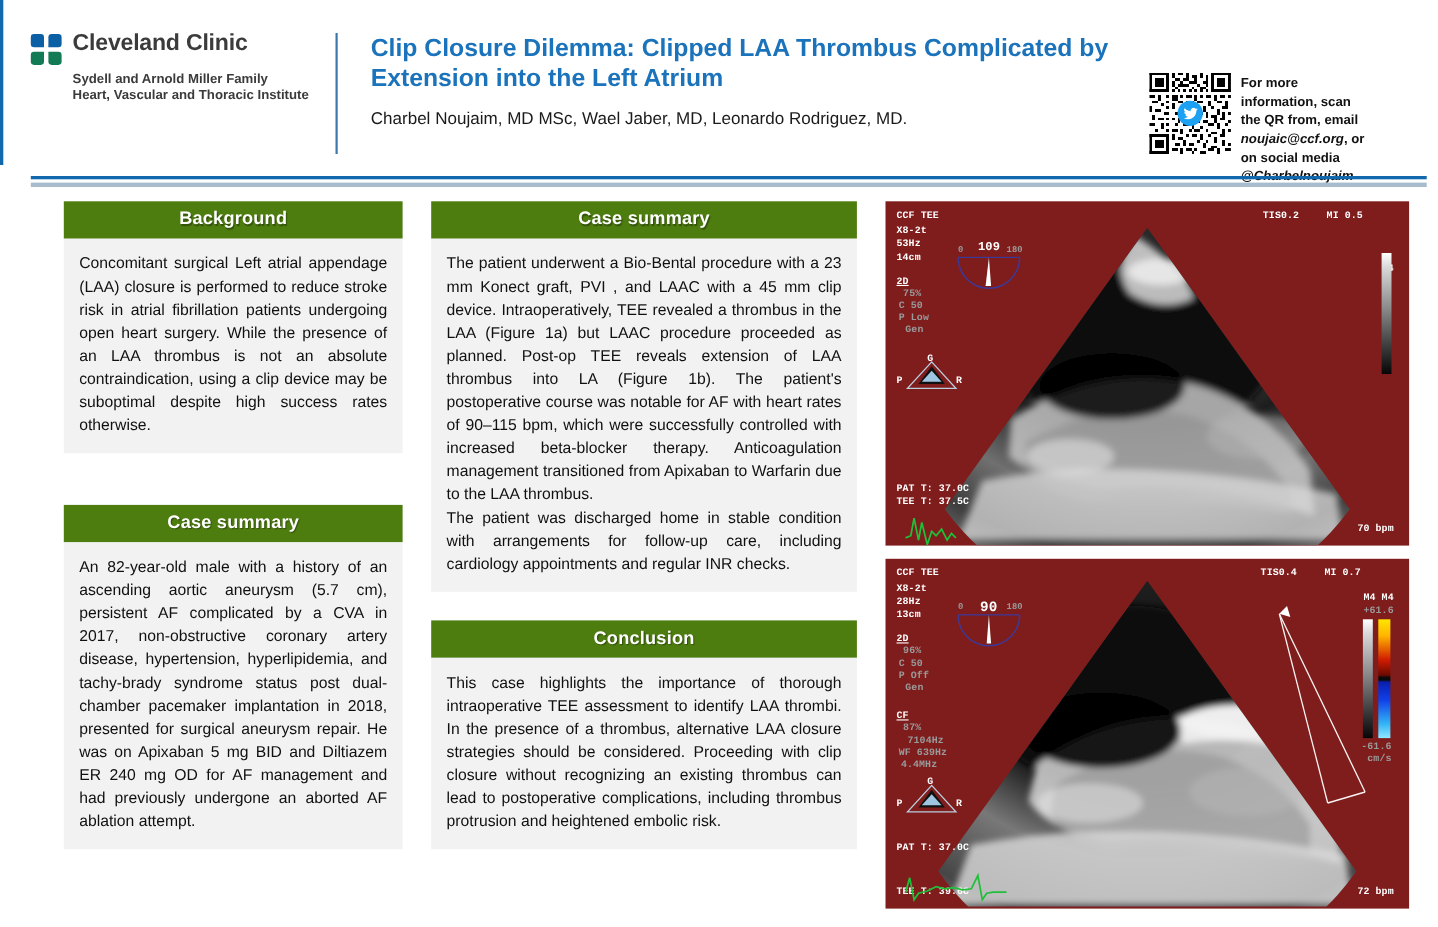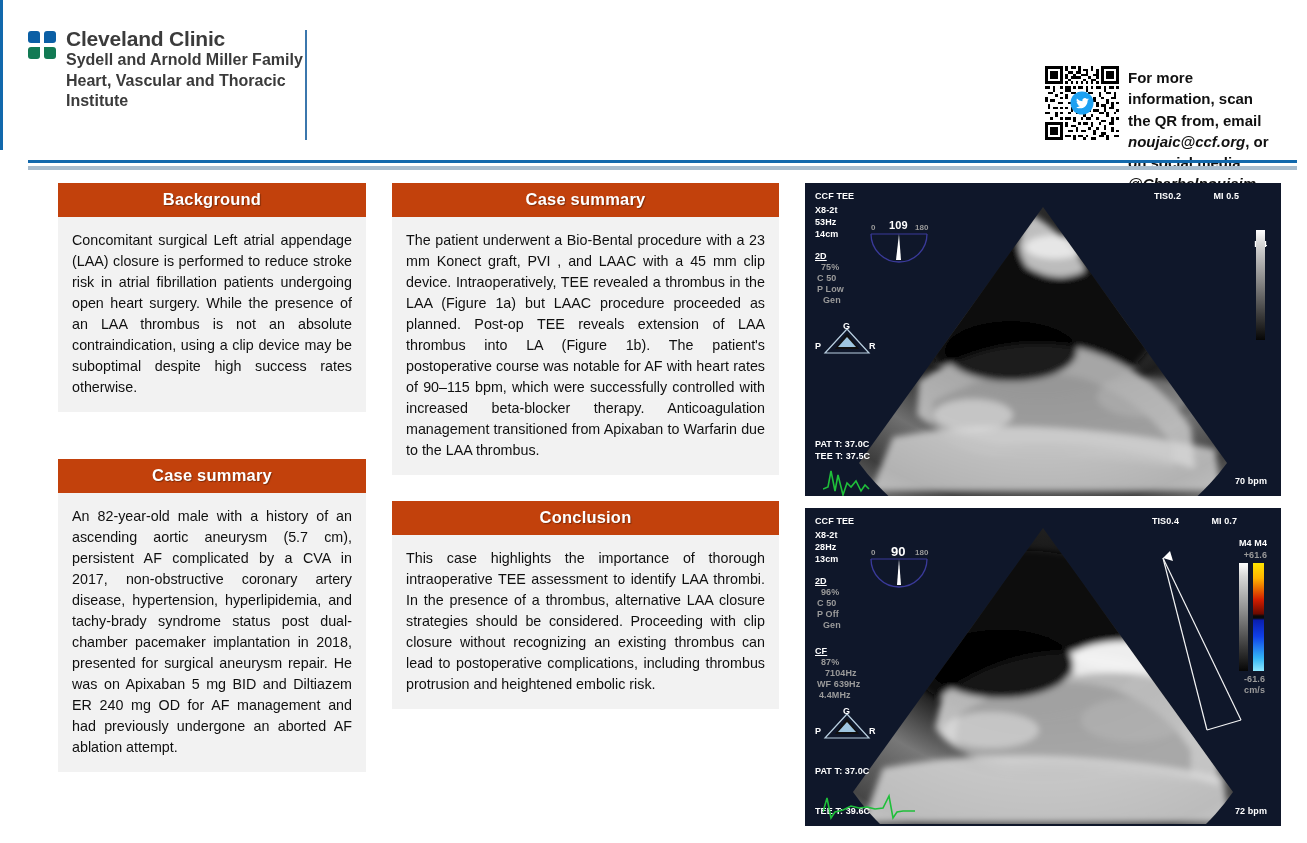--- a/index.html
+++ b/index.html
@@ -48,25 +48,25 @@
   .cc-logo .br { right: 0;  bottom: 0;background: #127a54; border-radius: 0 3px 3px 3px;}
 
   .logo-text .brand {
     font-size: 21px;
     font-weight: bold;
     color: #3b3b3b;
     line-height: 1.05;
     letter-spacing: -0.2px;
   }
   .logo-text .sub {
-    font-size: 16px;
+    font-size: 12px;
     font-weight: bold;
     color: #3b3b3b;
     line-height: 1.28;
-    margin-top: 0;
+    margin-top: 14px;
   }
 
   .header-divider {
     width: 2px;
     background: #3b77ad;
     align-self: stretch;
     margin: 2px 0 10px 0;
   }
 
   .title-block {
@@ -107,21 +107,21 @@
     left: 50%; top: 50%;
     transform: translate(-50%, -50%);
     width: 23px; height: 23px;
     background: #1da1f2;
     border-radius: 50%;
     display: flex; align-items: center; justify-content: center;
   }
   .qr-bird svg { width: 14px; height: 14px; }
 
   .qr-text {
-    font-size: 15px;
+    font-size: 12px;
     font-weight: bold;
     color: #111;
     line-height: 1.42;
     padding-top: 1px;
   }
   .qr-text .ital { font-style: italic; }
 
   .rule-dark {
     position: absolute;
     left: 28px; right: 10px;
@@ -154,21 +154,21 @@
     gap: 26px;
     padding: 0 26px 0 58px;
   }
 
   .col { display: flex; flex-direction: column; }
   .col-left  { width: 308px; flex-shrink: 0; }
   .col-mid   { width: 387px; flex-shrink: 0; }
   .col-right { flex: 1; display: flex; flex-direction: column; gap: 12px; }
 
   .section-header {
-    background: #c2410c;
+    background: #4d7c0f;
     color: #ffffff;
     font-size: 16.5px;
     font-weight: bold;
     text-align: center;
     padding: 7px 4px 8px;
     letter-spacing: 0.2px;
     text-shadow: 1px 1px 1px rgba(0,0,0,0.35);
   }
   .section-body {
     background: #f2f2f2;
@@ -179,26 +179,26 @@
     padding: 13px 14px 14px;
     hyphens: none;
   }
   .section-body p + p { margin-top: 0px; }
   .gap-lg { height: 47px; }
   .gap-md { height: 26px; }
 
   
   .us-frame {
     position: relative;
-    background: #0f172a;
+    background: #7f1d1d;
     width: 100%;
     overflow: hidden;
     flex-shrink: 0;
     color: #ffffff;
-    font-family: Liberation Sans, sans-serif;
+    font-family: Liberation Mono, monospace;
   }
   .us-top { height: 313px; }
   .us-bot { height: 318px; }
 
   .fan {
     position: absolute;
     left: 50%;
     transform: translateX(-50%);
   }
 
@@ -257,20 +257,22 @@
       <div class="sub">
         <div>Sydell and Arnold Miller Family</div>
         <div>Heart, Vascular and Thoracic Institute</div>
       </div>
     </div>
   </div>
 
   <div class="header-divider"></div>
 
   <div class="title-block">
+    <div class="poster-title">Clip Closure Dilemma: Clipped LAA Thrombus Complicated by Extension into the Left Atrium</div>
+    <div class="poster-authors">Charbel Noujaim, MD MSc, Wael Jaber, MD, Leonardo Rodriguez, MD.</div>
   </div>
 
   <div class="qr-block">
     <div class="qr-wrap">
       <svg width="74" height="74" viewBox="0 0 29 29" shape-rendering="crispEdges" aria-hidden="true">
         <rect width="29" height="29" fill="#ffffff"></rect>
         <g fill="#000000">
 
           <rect x="0" y="0" width="7" height="1"></rect>
             <rect x="0" y="6" width="7" height="1"></rect>
@@ -454,20 +456,21 @@
       <div class="section-header">Case summary</div>
       <div class="section-body">An 82-year-old male with a history of an ascending aortic aneurysm (5.7 cm), persistent AF complicated by a CVA in 2017, non-obstructive coronary artery disease, hypertension, hyperlipidemia, and tachy-brady syndrome status post dual-chamber pacemaker implantation in 2018, presented for surgical aneurysm repair. He was on Apixaban 5 mg BID and Diltiazem ER 240 mg OD for AF management and had previously undergone an aborted AF ablation attempt.</div>
     </div>
   </div>
 
   <div class="col col-mid">
     <div>
       <div class="section-header">Case summary</div>
       <div class="section-body">
         <p>The patient underwent a Bio-Bental procedure with a 23 mm Konect graft, PVI , and LAAC with a 45 mm clip device. Intraoperatively, TEE revealed a thrombus in the LAA (Figure 1a) but LAAC procedure proceeded as planned. Post-op TEE reveals extension of LAA thrombus into LA (Figure 1b). The patient's postoperative course was notable for AF with heart rates of 90–115 bpm, which were successfully controlled with increased beta-blocker therapy. Anticoagulation management transitioned from Apixaban to Warfarin due to the LAA thrombus.</p>
+        <p>The patient was discharged home in stable condition with arrangements for follow-up care, including cardiology appointments and regular INR checks.</p>
       </div>
     </div>
 
     <div class="gap-md"></div>
 
     <div>
       <div class="section-header">Conclusion</div>
       <div class="section-body">This case highlights the importance of thorough intraoperative TEE assessment to identify LAA thrombi. In the presence of a thrombus, alternative LAA closure strategies should be considered. Proceeding with clip closure without recognizing an existing thrombus can lead to postoperative complications, including thrombus protrusion and heightened embolic risk.</div>
     </div>
   </div>

